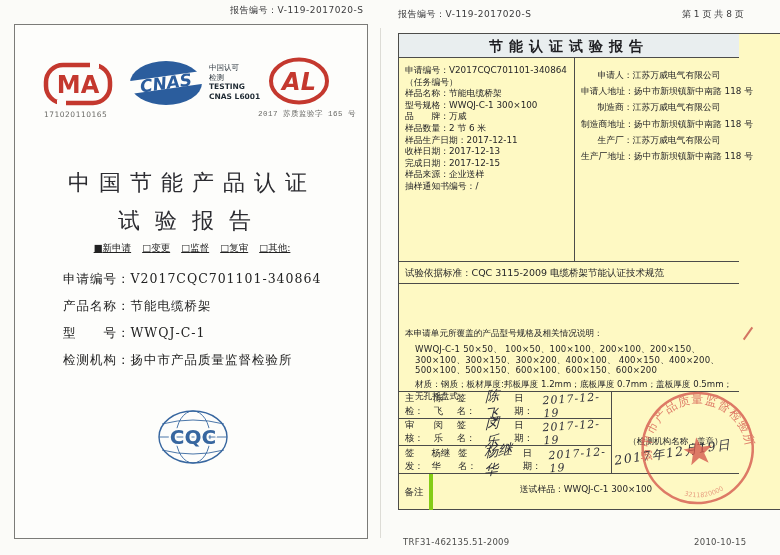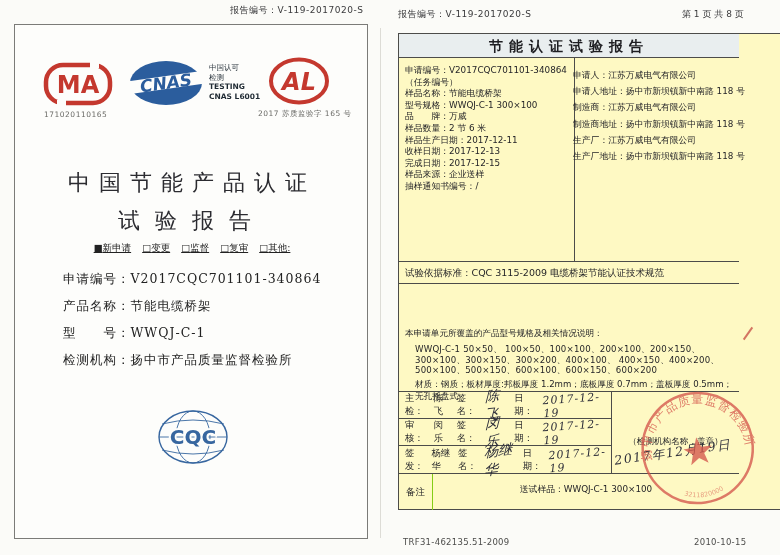--- a/index.html
+++ b/index.html
@@ -19,36 +19,36 @@
   .cb-row { width:354px; text-align:center; font-size:9.5px; color:#222; }
   .cb-row span.item { margin:0 4px;text-decoration:underline; }
   .field-line { font-size:12.5px; color:#222; letter-spacing:1px; font-family:"DejaVu Serif","Liberation Serif",serif; }
 
   
   .rp-table { left:398px; top:33px; width:410px; height:477px; border:1px solid #4c4c4a; background:#fef9c3; }
   .row { position:absolute; left:0; width:340px; border-bottom:1px solid #4c4c4a; }
   .title-row { top:0; height:24px; background:#e9eeef; text-align:center; font-family:"DejaVu Serif","Liberation Serif",serif; font-size:14px; font-weight:600; letter-spacing:6px; line-height:24px; color:#1e1e22; }
   .info-row { top:24px; height:204px; }
   .info-left { position:absolute; left:0; top:0; width:176px; height:204px; border-right:1px solid #4c4c4a; padding:7px 4px 0 6px; }
-  .info-right { position:absolute; left:168px; top:0; width:164px; height:204px; padding:9px 2px 0 6px; }
+  .info-right { position:absolute; left:176px; top:0; width:164px; height:204px; padding:9px 2px 0 6px;text-align:center; }
   .il-line { font-size:8.8px; line-height:11.6px; color:#1f1f24; white-space:nowrap; }
   .ir-line { font-size:8.8px; line-height:16.2px; color:#1f1f24; white-space:nowrap; }
   .std-row { top:228px; height:22px; font-size:9.5px; line-height:22px; padding-left:6px; color:#1f1f24; }
   .concl-row { top:250px; height:40px; font-size:9.5px; line-height:40px; padding-left:6px; color:#1f1f24; }
   .models-row { top:290px; height:68px; padding:4px 4px 0 6px; font-size:8.6px; color:#1f1f24; }
   .models-list { padding-left:10px; margin-top:4px; line-height:10.5px; letter-spacing:0.2px; }
   .models-mat { padding-left:10px; margin-top:3px; }
   .sig-section { top:358px; height:82px; }
   .sig-left { position:absolute; left:0; top:0; width:213px; height:82px; border-right:1px solid #4c4c4a; }
   .sig-row { position:absolute; left:0; width:212px; height:27px; border-bottom:1px solid #4c4c4a; display:flex; align-items:center; padding-left:6px; font-size:9.3px; color:#1f1f24; gap:3px; }
   .sig-row:last-child { border-bottom:none; }
   .stamp-cell { position:absolute; left:213px; top:0; width:127px; height:82px; }
   .stamp-printed { position:absolute; left:0; top:44px; width:127px; text-align:center; font-size:8.6px; color:#1f1f24; }
   .remarks-row { top:440px; height:36px; border-bottom:none; }
-  .remarks-label { position:absolute; left:0; top:0; width:34px; height:36px; border-right:1px solid #84cc16; text-align:center; line-height:36px; font-size:9.5px; color:#1f1f24; }
+  .remarks-label { position:absolute; left:0; top:0; width:34px; height:36px; border-right:4px solid #84cc16; text-align:center; line-height:36px; font-size:9.5px; color:#1f1f24; }
   .remarks-value { position:absolute; left:34px; top:0; width:306px; height:36px; text-align:center; line-height:30px; font-size:8.8px; color:#1f1f24; }
   .pg-label { font-size:9px; color:#3a3a3c; }
   .footer { font-size:8.5px; color:#4c4c4a; letter-spacing:0.3px; }
 
   
   .hand { font-family:"DejaVu Serif","Liberation Serif",serif; font-style:italic; color:#2e2f3a; display:inline-block; transform:rotate(-5deg); }
   .hand-sig { font-size:14px; transform:rotate(-7deg) skewX(-8deg); }
   .hand-date { font-size:11px; letter-spacing:1px; transform:rotate(-4deg); }
   .hand-stamp-date { font-size:12.5px; letter-spacing:1.5px; transform:rotate(-8deg); }
 
@@ -85,21 +85,21 @@
     <div class="b">TESTING</div>
     <div class="b">CNAS L6001</div>
   </div>
 
   <div class="abs" style="left:252px; top:31px;">
     <svg width="64" height="50" viewBox="0 0 64 50">
       <ellipse cx="32" cy="25" rx="28" ry="21.5" fill="none" stroke="#c4382e" stroke-width="4"></ellipse>
       <text x="32" y="34" text-anchor="middle" font-size="24" font-weight="bold" font-style="italic" fill="#c4382e" font-family="DejaVu Sans, sans-serif">AL</text>
     </svg>
   </div>
-  <div class="abs logo-num" style="left:243px; top:84px;">2017 苏质监验字 165 号</div>
+  <div class="abs logo-num" style="left:243px; top:84px;font-family:Liberation Mono, monospace;">2017 苏质监验字 165 号</div>
 
   <div class="abs big-title t1" style="left:0; top:143px;">中国节能产品认证</div>
   <div class="abs big-title t2" style="left:0; top:181px;">试验报告</div>
 
   <div class="abs cb-row" style="left:0; top:217px;">
     <span class="item"><span>■</span><span>新申请</span></span>
     <span class="item"><span>□</span><span>变更</span></span>
     <span class="item"><span>□</span><span>监督</span></span>
     <span class="item"><span>□</span><span>复审</span></span>
     <span class="item"><span>□</span><span>其他:</span></span>

